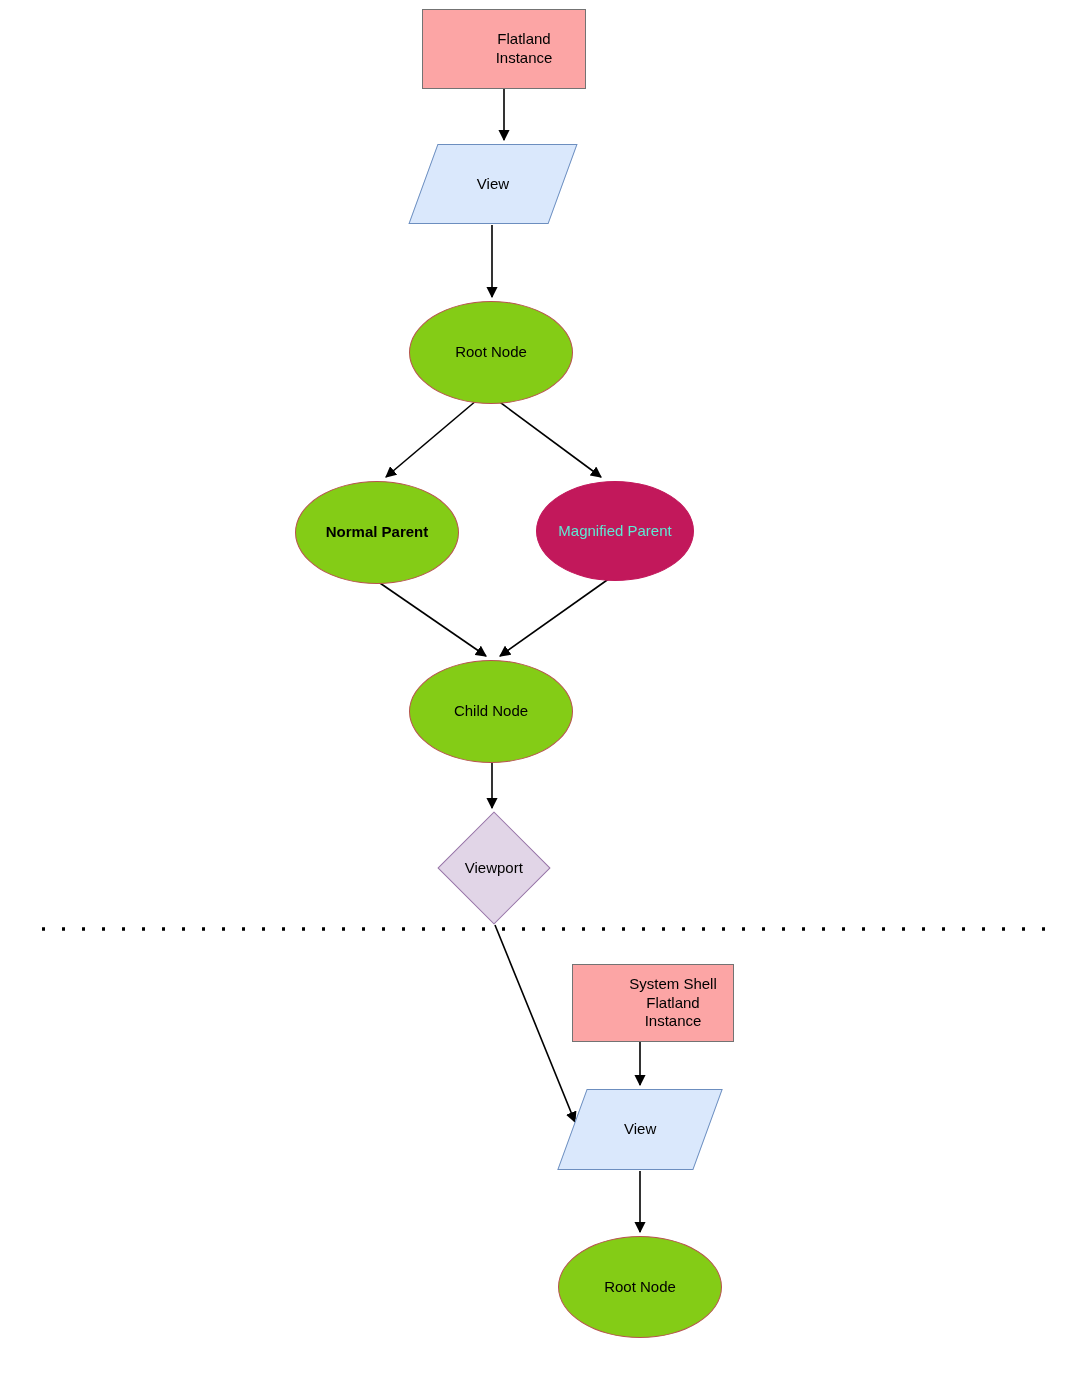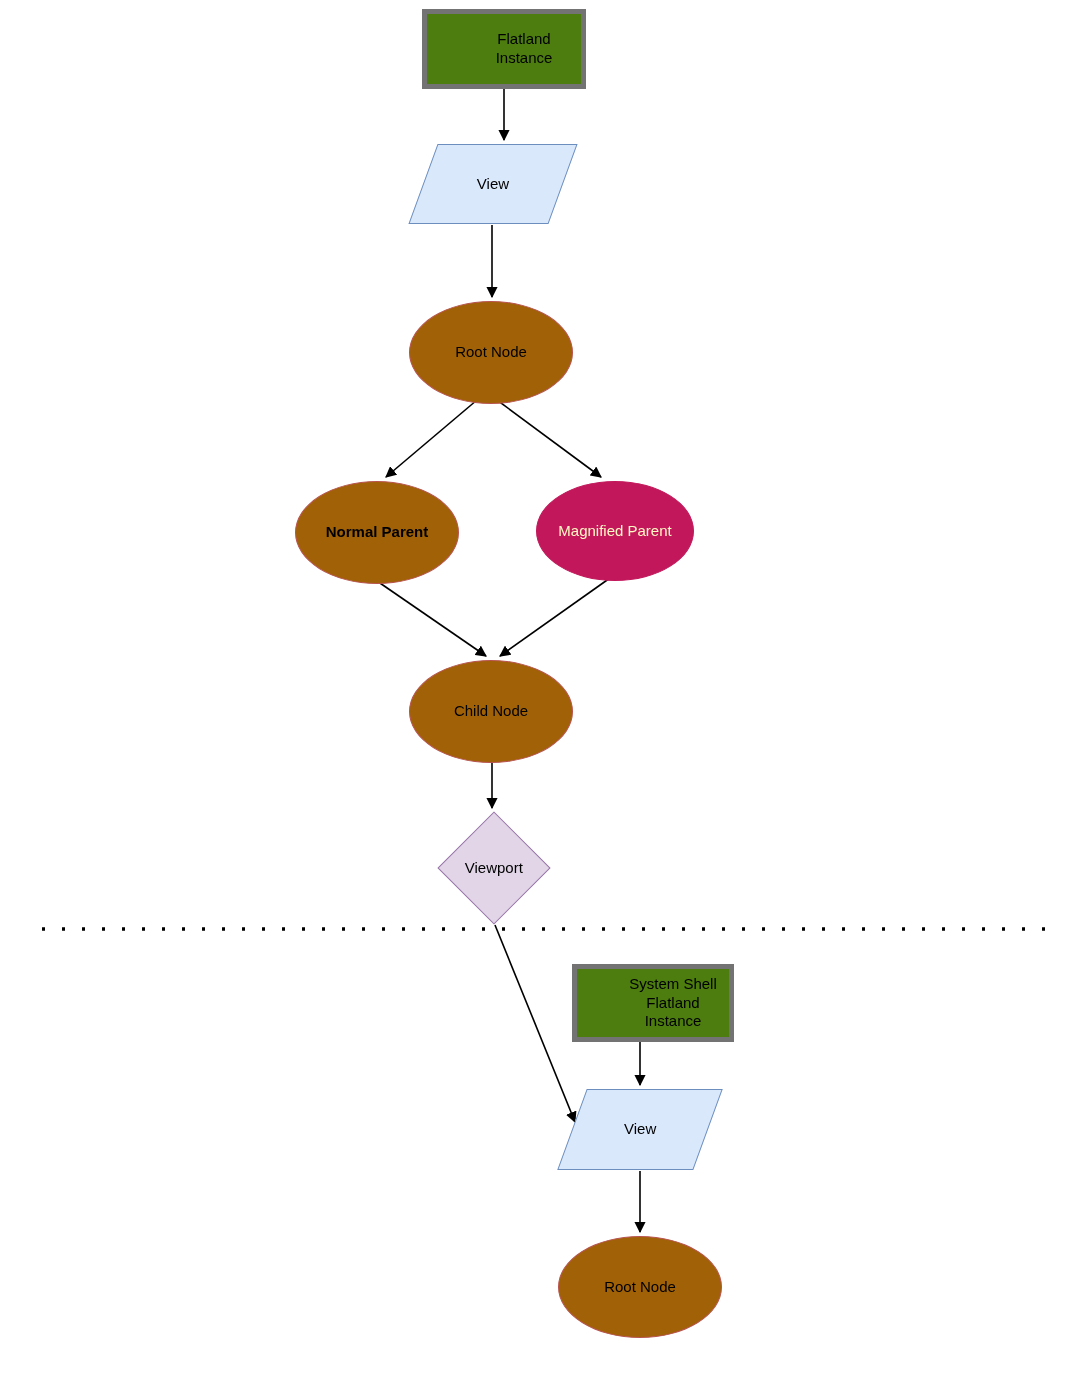--- a/index.html
+++ b/index.html
@@ -38,42 +38,42 @@
     color: #000000;
     z-index: 2;
   }
   .node .label {
     display: block;
     padding: 0 6px;
     white-space: pre-line;
   }
   
   .shape-box {
-    background: #4d7c0f;
-    border: 5px solid #737373;
+    background: #fca5a5;
+    border: 1px solid #737373;
     padding-left: 40px;
   }
   .shape-parallelogram {
     background: #DAE8FC;
     border: 1px solid #6C8EBF;
     transform: skewX(-20deg);
   }
   .shape-parallelogram > .label {
     transform: skewX(20deg);
   }
   .shape-ellipse {
-    background: #a16207;
+    background: #84cc16;
     border: 1px solid #B85450;
     border-radius: 50%;
   }
   .shape-ellipse-accent {
     background: #C2185B;
     border: 1px solid #C2185B;
     border-radius: 50%;
-    color: #fef9c3;
+    color: #5eead4;
   }
   .shape-diamond {
     background: #E1D5E7;
     border: 1px solid #9673A6;
     transform: rotate(45deg);
   }
   .shape-diamond > .label {
     transform: rotate(-45deg);
   }
 </style>

